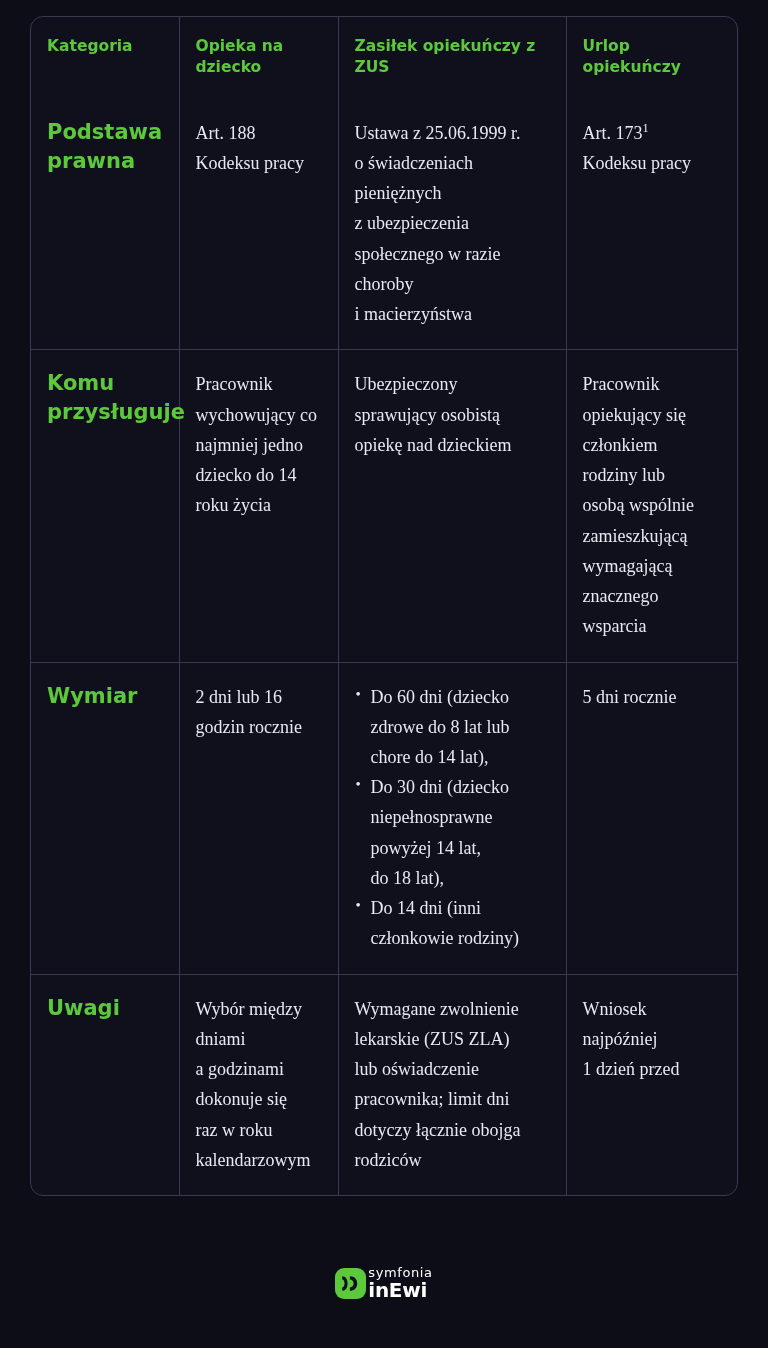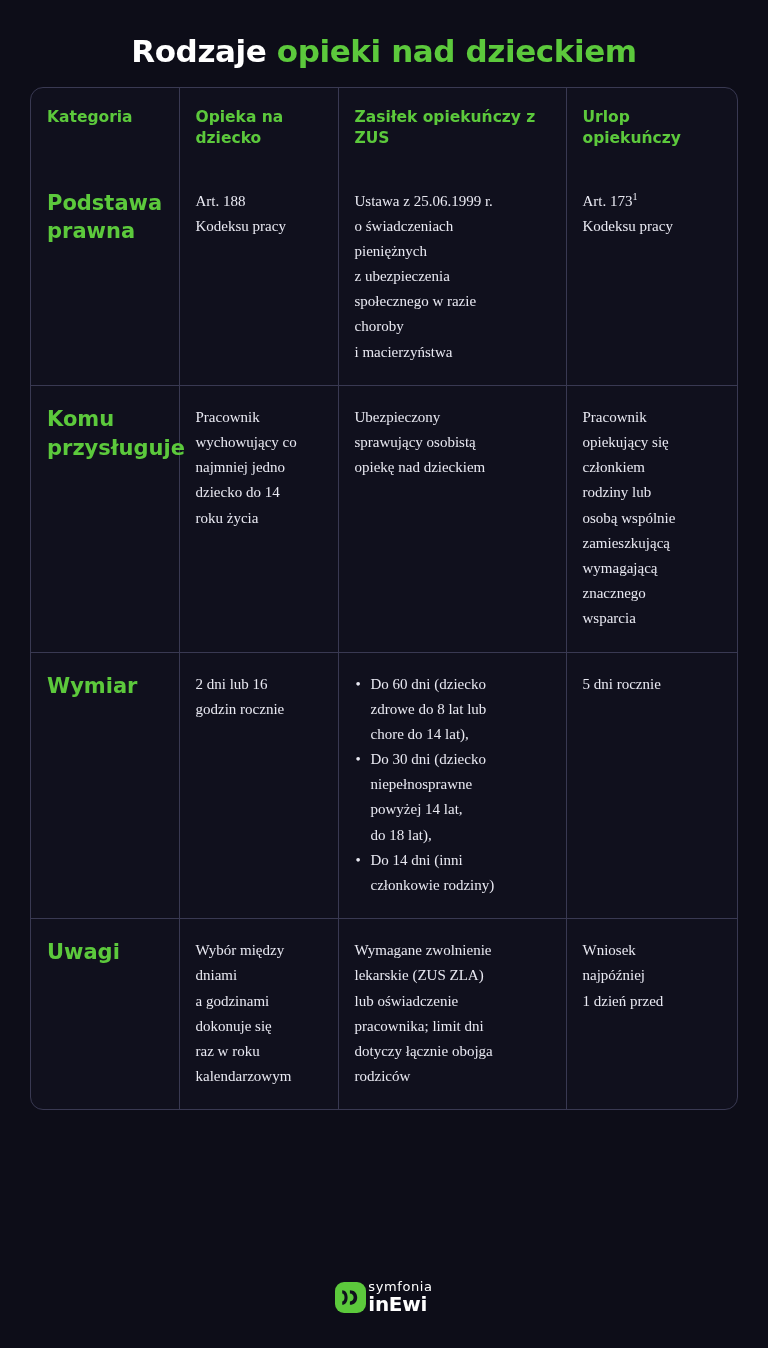--- a/index.html
+++ b/index.html
@@ -87,21 +87,21 @@
   td.rowlabel {
     font-family: "DejaVu Sans", sans-serif;
     font-weight: 700;
     font-size: 21px;
     line-height: 1.38;
     color: #5cc93c;
   }
 
   td.cell {
     font-family: "Liberation Serif", serif;
-    font-size: 15px;
+    font-size: 18px;
     line-height: 1.68;
     color: #e9e9f2;
   }
 
   td.cell .line { display: block; }
 
   ul.bullets {
     margin: 0;
     padding: 0;
     list-style: none;
@@ -122,21 +122,21 @@
 
   sup.sup {
     font-size: 0.68em;
     vertical-align: super;
     line-height: 0;
   }
 
   
   .footer {
     margin-top: auto;
-    margin-bottom: 34px;
+    margin-bottom: 48px;
     display: flex;
     align-items: center;
     gap: 2px;
   }
   .logo-mark {
     width: 31px;
     height: 31px;
     border-radius: 9px;
     background: #5cc93c;
     display: flex;
@@ -164,24 +164,20 @@
     font-size: 20px;
     letter-spacing: -0.3px;
     color: #ffffff;
   }
 </style>
 </head>
 <body>
 
 <div class="page">
 
-  <h1 class="title">
-    <span class="t-white">Rodzaje</span>
-    <span class="t-green">opieki nad dzieckiem</span>
-  </h1>
 
   <div class="table-wrap">
     <table class="grid">
       <colgroup>
         <col class="c1">
           <col class="c2">
           <col class="c3">
           <col class="c4">
       </colgroup>
       <thead>

